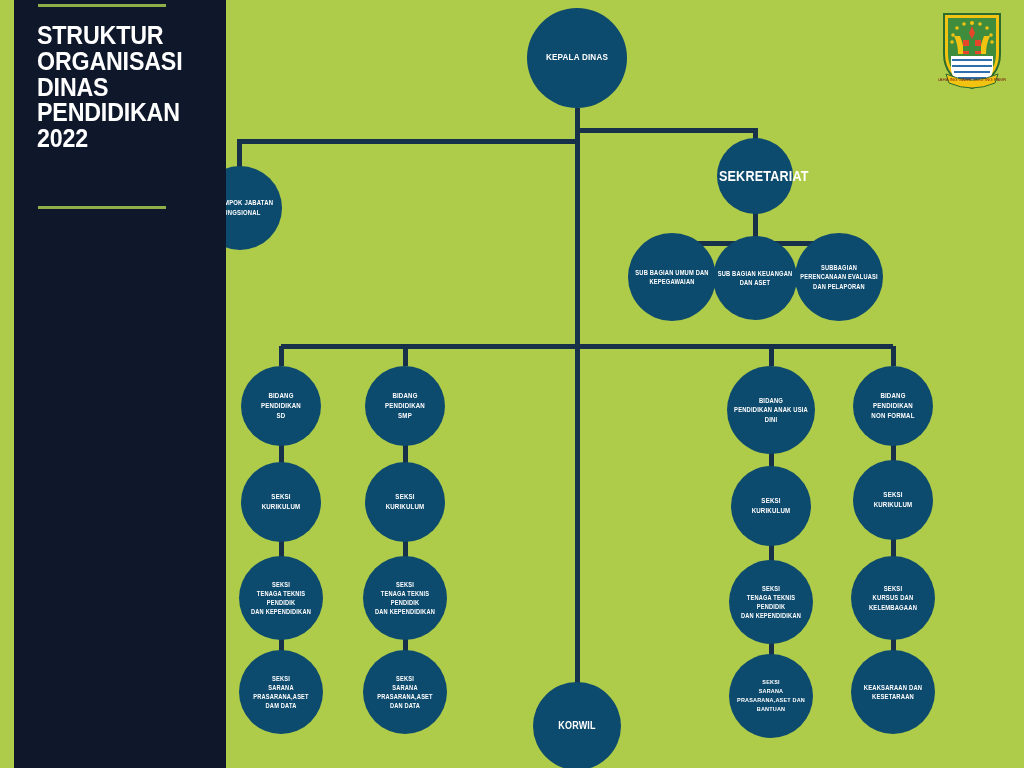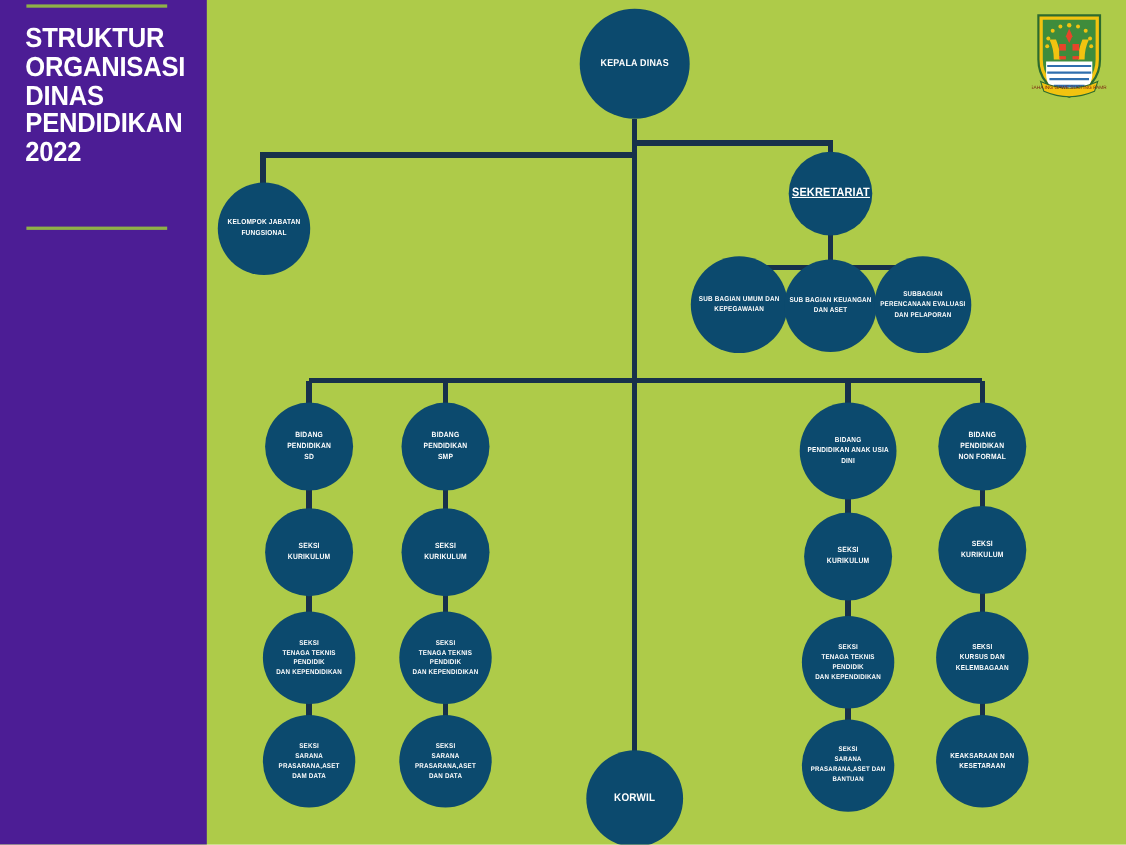--- a/index.html
+++ b/index.html
@@ -12,24 +12,24 @@
     width: 1024px;
     height: 768px;
     overflow: hidden;
     background: #adc martyr;
     background: #aecb49;
     font-family: "Liberation Sans", sans-serif;
   }
   
   #sidebar {
     position: absolute;
-    left: 0; top: 0;
-    width: 188px;
+    left: 14px; top: 0;
+    width: 212px;
     height: 768px;
-    background: #4c1d95;
+    background: #0f172a;
     z-index: 5;
   }
   .rule {
     position: absolute;
     left: 24px;
     width: 128px;
     height: 3px;
     background: #8fb048;
   }
   #rule-top { top: 4px; }
@@ -182,21 +182,21 @@
     </span>
   </div>
 
   <div class="node" style="left:198px; top:166px; width:84px; height:84px; font-size:6.6px;">
     <span class="lbl">
       <span>KELOMPOK JABATAN</span><br>
       <span>FUNGSIONAL</span>
     </span>
   </div>
 
-  <div class="node" style="left:717px; top:138px; width:76px; height:76px; font-size:11px;text-decoration:underline;">
+  <div class="node" style="left:717px; top:138px; width:76px; height:76px; font-size:14px;">
     <span class="lbl">
       <span>SEKRETARIAT</span>
     </span>
   </div>
 
   <div class="node" style="left:628px; top:233px; width:88px; height:88px; font-size:6.4px;">
     <span class="lbl">
       <span>SUB BAGIAN UMUM DAN</span><br>
       <span>KEPEGAWAIAN</span>
     </span>

